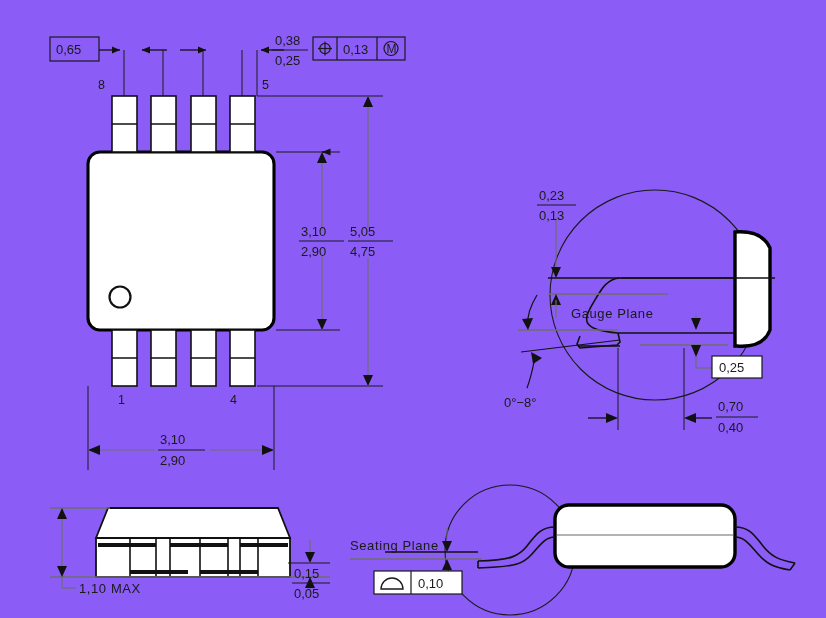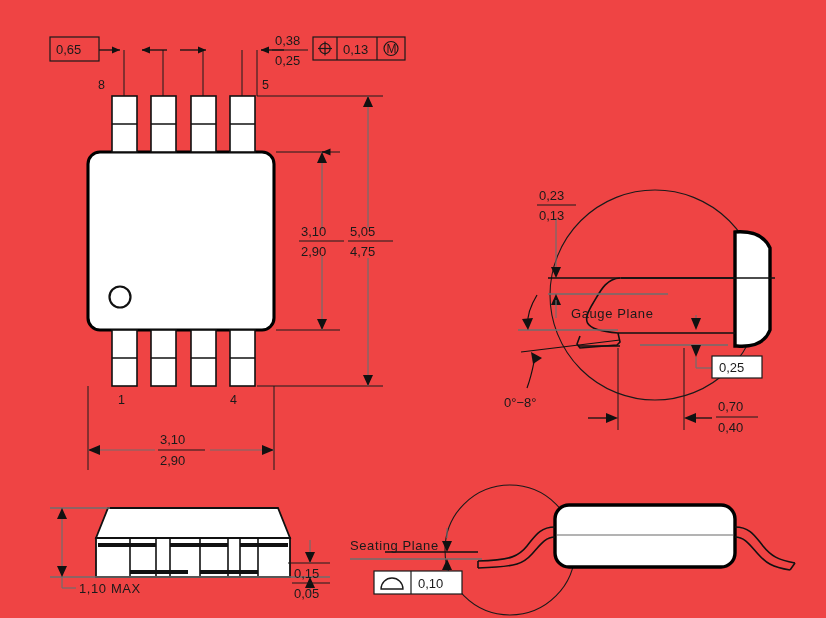--- a/index.html
+++ b/index.html
@@ -8,21 +8,21 @@
     padding: 0;
     background: #ffffff;
   }
   body {
     font-family: "Liberation Sans", sans-serif;
   }
   #sheet {
     position: relative;
     width: 826px;
     height: 618px;
-    background: #ef4444;
+    background: #8b5cf6;
     overflow: hidden;
   }
   #sheet svg {
     position: absolute;
     left: 0;
     top: 0;
   }
   .dimtext {
     font-family: "Liberation Sans", sans-serif;
     font-size: 13px;

